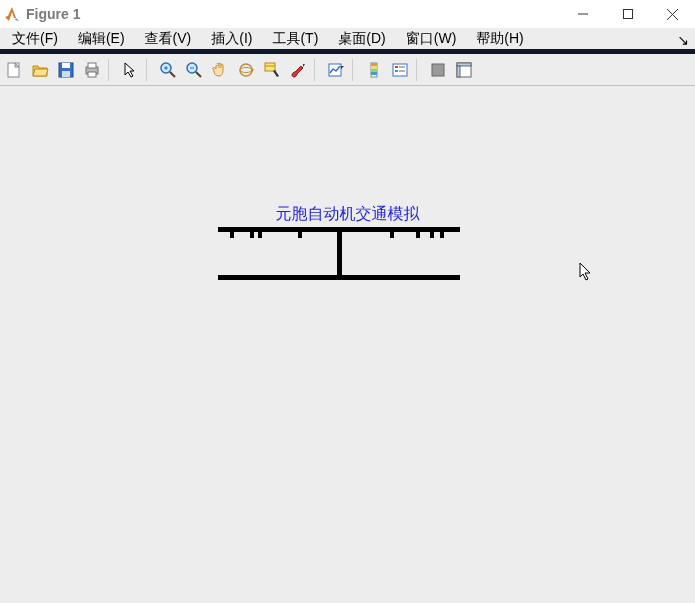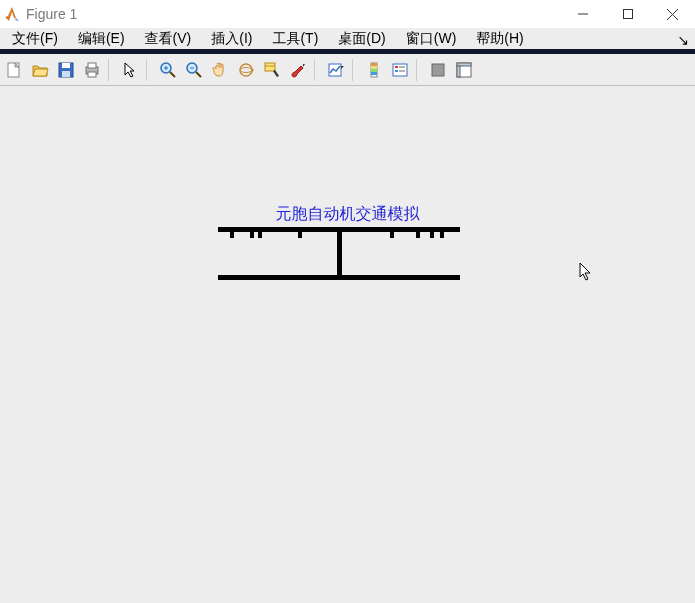--- a/index.html
+++ b/index.html
@@ -17,20 +17,21 @@
     display: flex; align-items: center;
     padding-left: 4px;
     position: relative;
   }
   .title-bar .logo {
     width: 16px; height: 16px; margin-right: 6px;
   }
   .title-bar .title {
     color: #7a7a7a;
     font-size: 14px;
+    font-weight: bold;
   }
   .win-controls {
     position: absolute; right: 0; top: 0;
     display: flex;
   }
   .win-btn {
     width: 45px; height: 28px;
     display: flex; align-items: center; justify-content: center;
     color: #555;
   }

